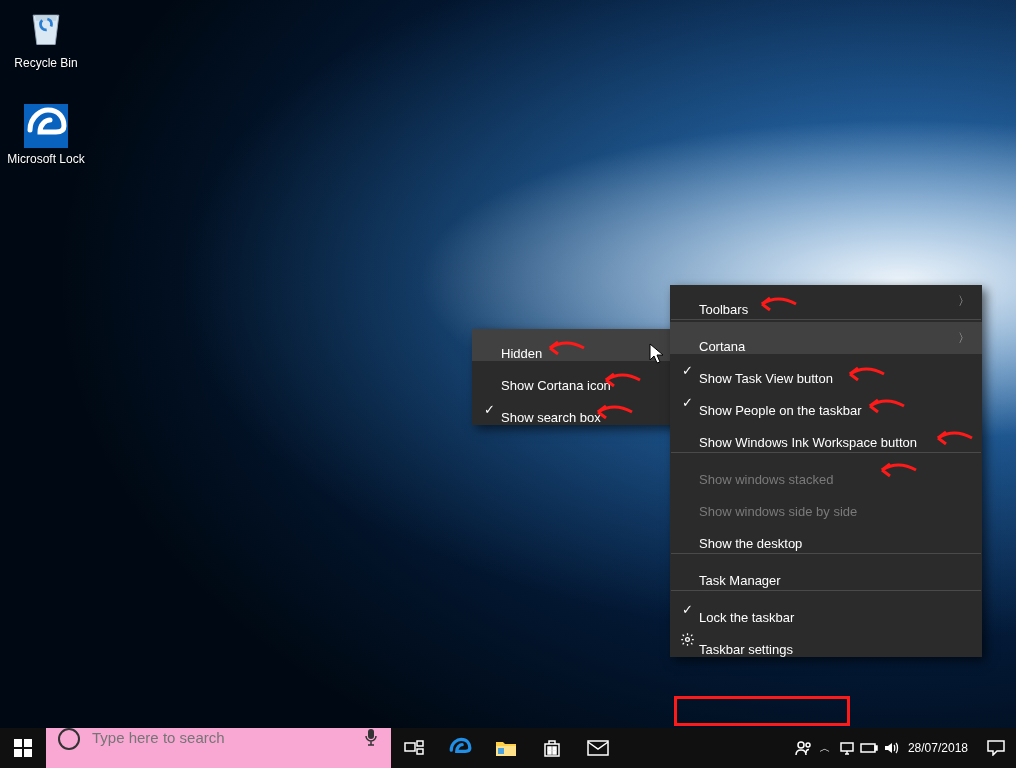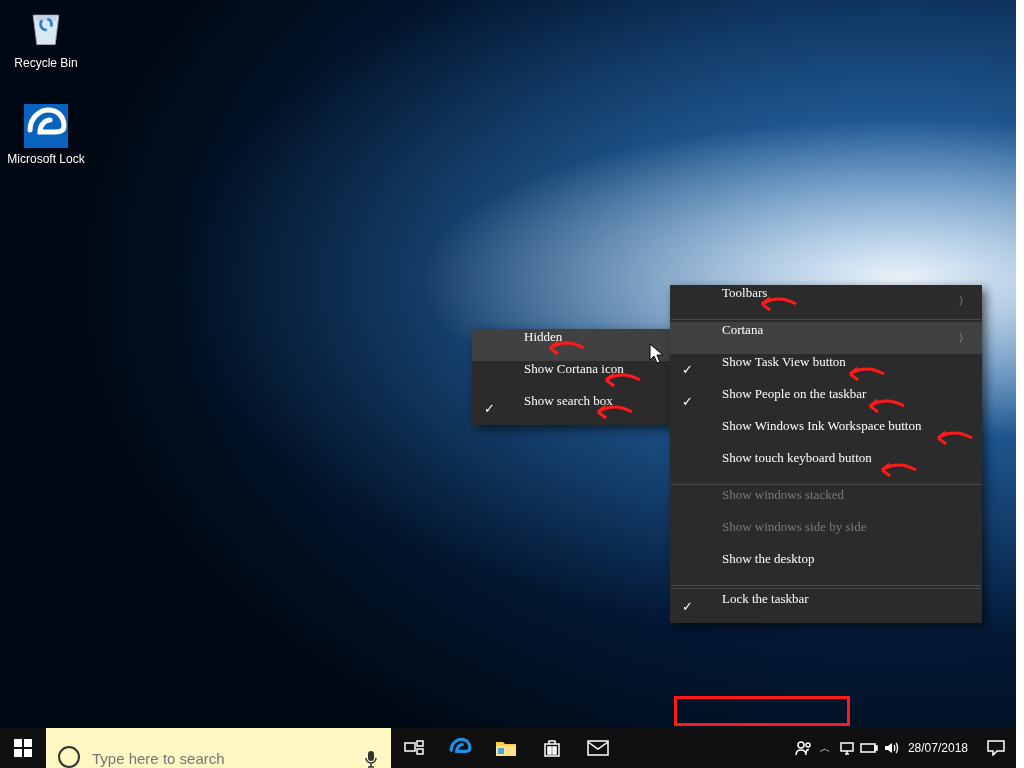--- a/index.html
+++ b/index.html
@@ -60,22 +60,22 @@
     width: 46px;
     height: 40px;
     display: flex;
     align-items: center;
     justify-content: center;
     cursor: default;
   }
   .start svg { width: 18px; height: 18px; }
   .searchbox {
     display: flex;
-    align-items: flex-end;
-    background: #fef9c3;
+    align-items: flex-start;
+    background: #f9a8d4;
     color: #555;
     height: 40px;
     width: 345px;
     padding-left: 12px;
     font-size: 15px;
     box-sizing: border-box;
   }
   .searchbox .circle {
     width: 18px; height: 18px;
     border: 2px solid #333;
@@ -127,26 +127,25 @@
   
   .ctx {
     position: absolute;
     background: #2b2b2b;
     color: #fff;
     font-size: 13px;
     box-shadow: 4px 4px 10px rgba(0,0,0,0.6);
   }
   .ctx .item {
     display: flex;
-    align-items: flex-start;
-    padding: 0 14px 0 52px;
+    align-items: flex-end;
+    padding: 0 14px 0 29px;
     height: 32px;
     position: relative;
     white-space: nowrap;
-    font-family: Liberation Serif, serif;
   }
   .ctx .item.disabled { color: #7a7a7a; }
   .ctx .item.hover { background: #414141; }
   .ctx .sep {
     height: 1px;
     background: #4a4a4a;
     margin: 2px 1px;
   }
   .ctx .check {
     position: absolute;
@@ -238,38 +237,47 @@
       <span class="check">✓</span>
       <span>Show Task View button</span>
     </div>
     <div class="item">
       <span class="check">✓</span>
       <span>Show People on the taskbar</span>
     </div>
     <div class="item">
       <span>Show Windows Ink Workspace button</span>
     </div>
-    <div class="item">
-      <span>Show touch keyboard button</span>
-    </div>
     <div class="sep"></div>
     <div class="item disabled">
       <span>Show windows stacked</span>
     </div>
     <div class="item disabled">
       <span>Show windows side by side</span>
     </div>
     <div class="item">
       <span>Show the desktop</span>
     </div>
     <div class="sep"></div>
+    <div class="item">
+      <span>Task Manager</span>
+    </div>
     <div class="sep"></div>
     <div class="item">
       <span class="check">✓</span>
       <span>Lock the taskbar</span>
+    </div>
+    <div class="item">
+      <span class="gear">
+        <svg width="15" height="15" viewBox="0 0 24 24" fill="none" stroke="#fff" stroke-width="2">
+          <circle cx="12" cy="12" r="3"></circle>
+          <path d="M12 2v3M12 19v3M4.2 4.2l2.1 2.1M17.7 17.7l2.1 2.1M2 12h3M19 12h3M4.2 19.8l2.1-2.1M17.7 6.3l2.1-2.1"></path>
+        </svg>
+      </span>
+      <span>Taskbar settings</span>
     </div>
   </div>
 
   <div class="highlight-box" style="left:674px; top:696px; width:176px; height:30px;"></div>
 
   <div class="arrow" style="left:758px; top:296px;"><svg>
         <path d="M38 8 Q20 -2 4 8" fill="none" stroke="#ff1a1a" stroke-width="3"></path>
         <path d="M4 8 L12 2 M4 8 L12 14" stroke="#ff1a1a" stroke-width="3" fill="none"></path>
       </svg></div>
   <div class="arrow" style="left:546px; top:340px;"><svg>

